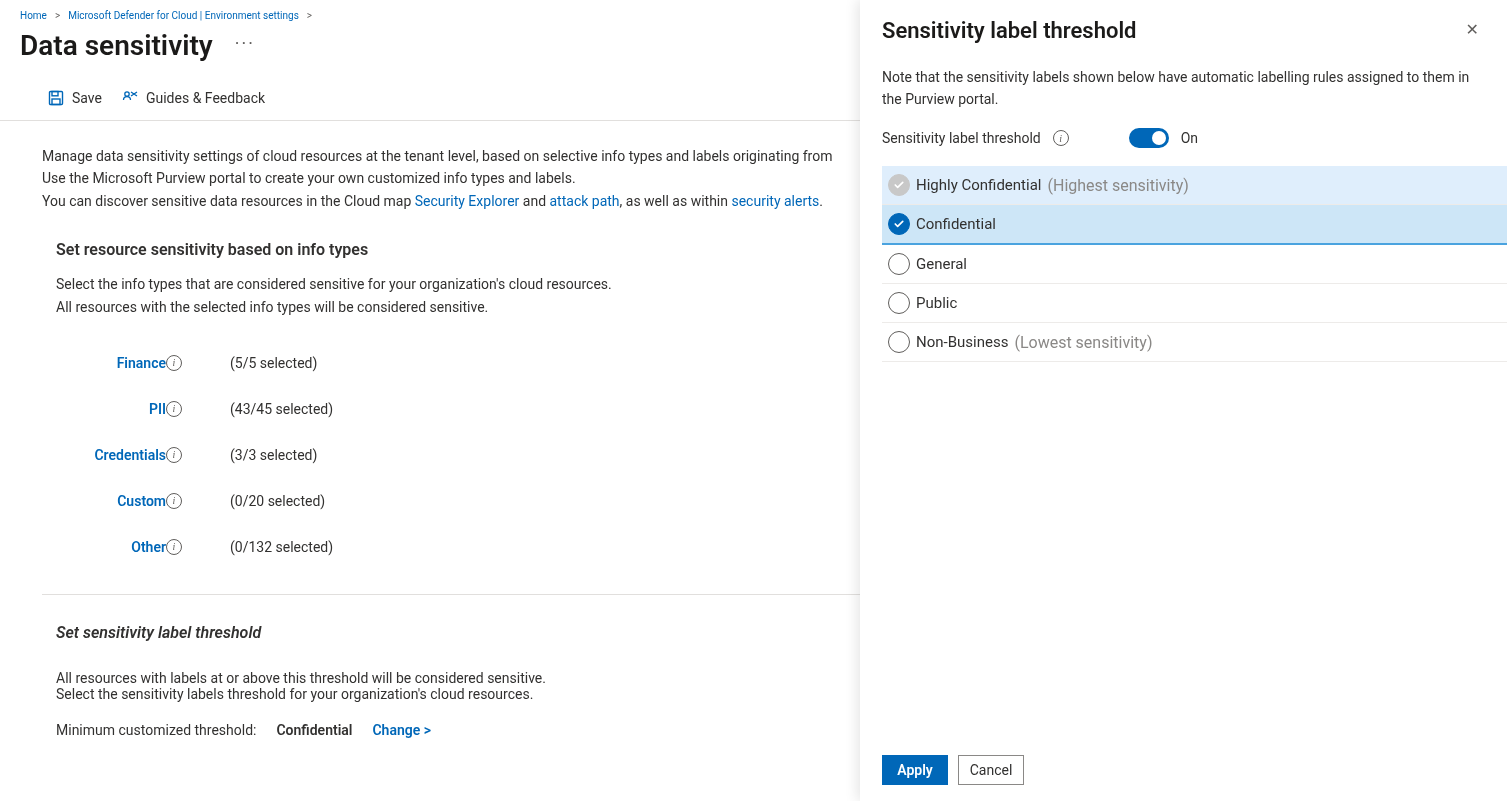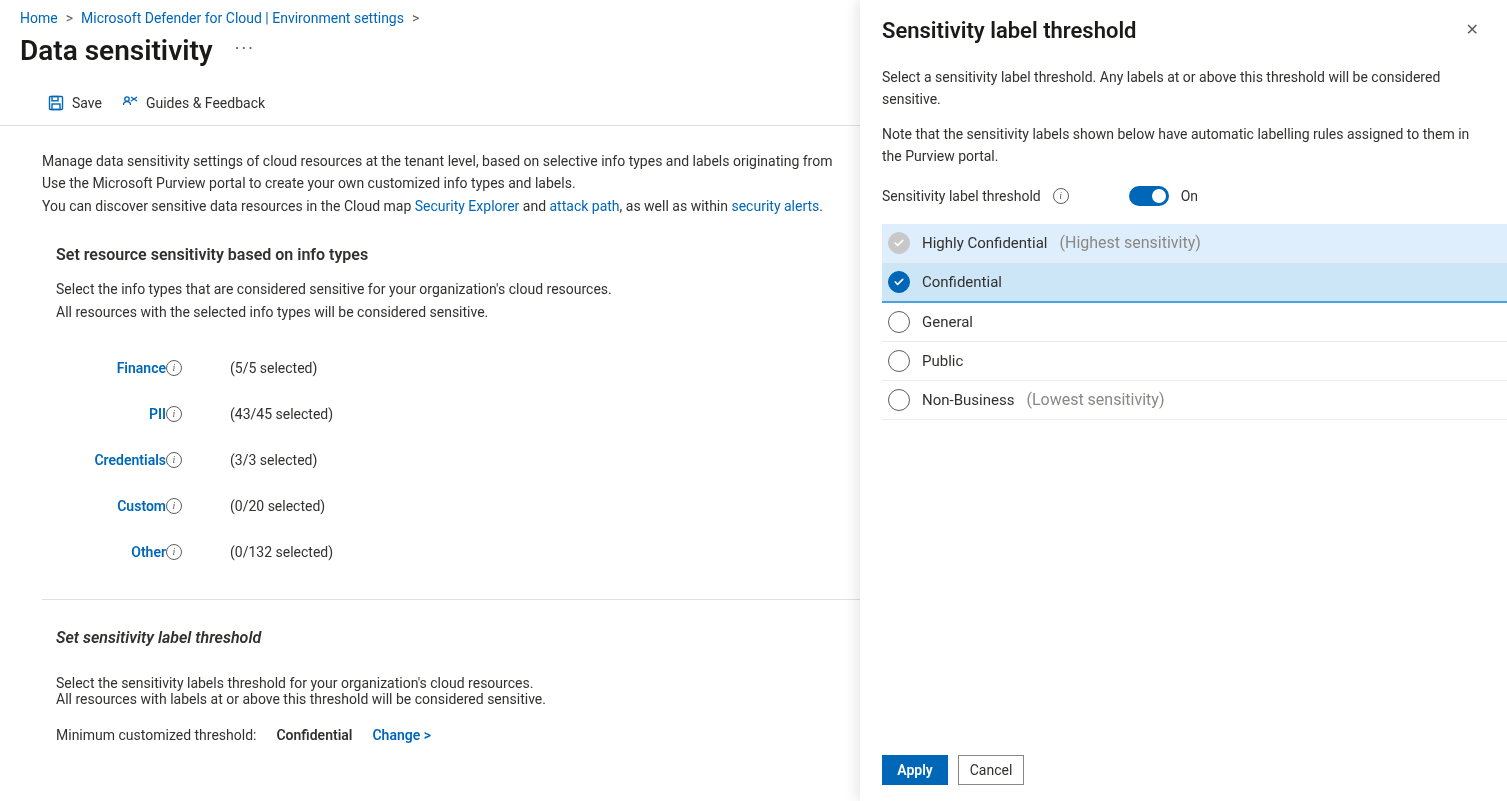--- a/index.html
+++ b/index.html
@@ -17,21 +17,21 @@
     width: 1507px;
     min-height: 801px;
   }
 
   
   .breadcrumb {
     display: flex;
     align-items: center;
     gap: 8px;
     padding: 10px 20px 4px 20px;
-    font-size: 14px;
+    font-size: 10px;
   }
   .breadcrumb .sep { color: #605e5c; }
   .breadcrumb .crumb { color: #0067b8; cursor: pointer; }
 
   
   .title-row {
     display: flex;
     align-items: flex-start;
     gap: 16px;
     padding: 4px 20px 18px 20px;
@@ -181,21 +181,21 @@
     width: 14px; height: 14px;
     background: #fff;
     border-radius: 50%;
   }
 
   
   .labels { margin-top: 4px; }
   .label-row {
     display: flex;
     align-items: center;
-    gap: 12px;
+    gap: 6px;
     padding: 8px 12px 8px 6px;
     border-bottom: 1px solid #edebe9;
     cursor: pointer;
   }
   .label-row.above {
     background: #dfeefc;
   }
   .label-row.selected {
     background: #cde6f7;
     border-bottom: 2px solid #4aa3df;
@@ -320,37 +320,36 @@
           <span class="info-name">Other</span>
           <span class="info-icon">i</span>
           <span class="info-status">(0/132 selected)</span>
         </div>
       </div>
 
     <div class="divider"></div>
 
     <div class="label-section">
       <div class="label-heading">Set sensitivity label threshold</div>
+      <div>All resources with labels at or above this threshold will be considered sensitive.</div>
       <div>Select the sensitivity labels threshold for your organization's cloud resources.</div>
-      <div>All resources with labels at or above this threshold will be considered sensitive.</div>
       <div class="threshold-row">
         <span>Minimum customized threshold:</span>
         <span class="threshold-val">Confidential</span>
         <span class="change-link">Change &gt;</span>
       </div>
     </div>
   </div>
 
   <div class="panel">
     <div class="panel-header">
       <div class="panel-title">Sensitivity label threshold</div>
       <div class="close-x">✕</div>
     </div>
     <div class="panel-body">
-      <div class="panel-p">Select a sensitivity label threshold. Any labels at or above this threshold will be considered sensitive.</div>
       <div class="panel-p">Note that the sensitivity labels shown below have automatic labelling rules assigned to them in the Purview portal.</div>
 
       <div class="toggle-row">
         <span>Sensitivity label threshold</span>
         <span class="info-icon">i</span>
         <span class="toggle"></span>
         <span>On</span>
       </div>
 
       <div class="labels" id="labels-container">

